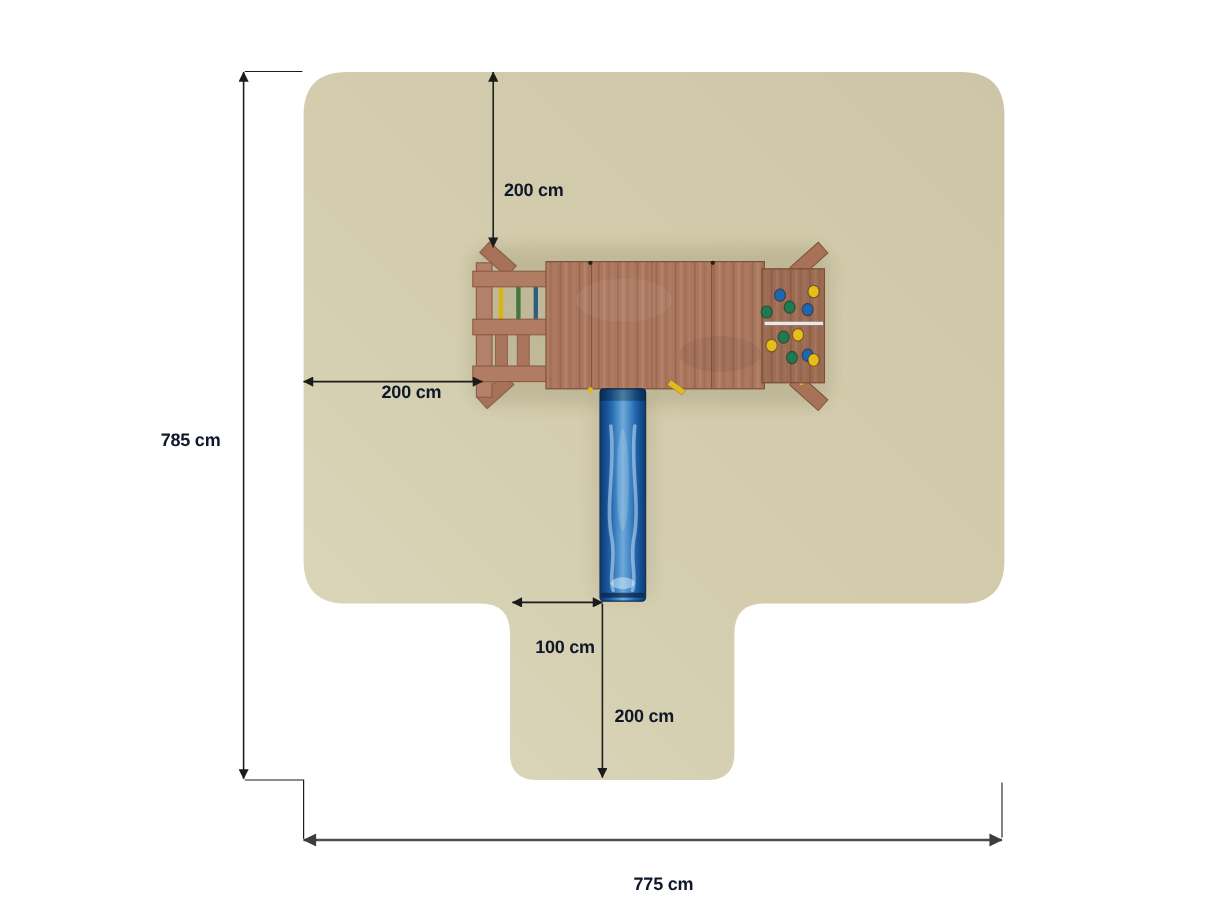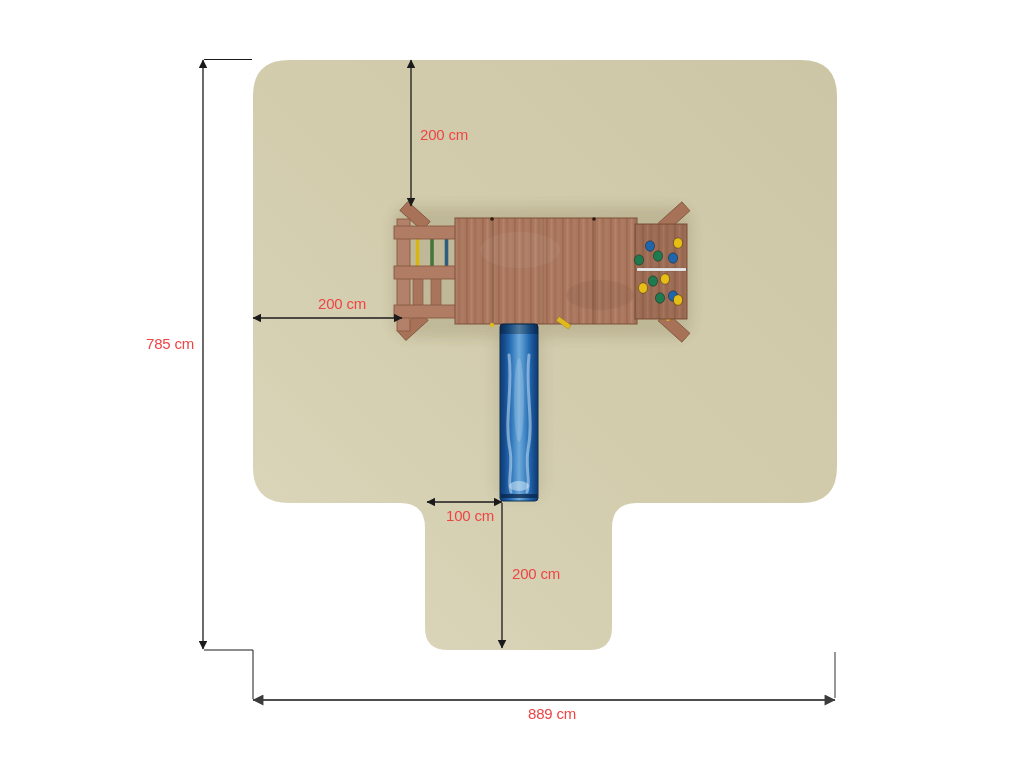--- a/index.html
+++ b/index.html
@@ -1,21 +1,21 @@
 <!DOCTYPE html>
 <html><head>
 <meta charset="utf-8">
 <style>
   html,body{margin:0;padding:0;background:#ffffff;}
   #stage{position:relative;width:1024px;height:768px;background:#ffffff;overflow:hidden;
          font-family:"Liberation Sans",sans-serif;}
   #scene{position:absolute;left:0;top:0;}
-  .dim-label{position:absolute;font-weight:400;font-size:15px;line-height:1.1;
-             color:#ef4444;letter-spacing:-0.2px;white-space:nowrap;}
-  .lbl-785{left:134px;top:336px;width:60px;text-align:right;}
+  .dim-label{position:absolute;font-weight:700;font-size:15px;line-height:1.1;
+             color:#0f172a;letter-spacing:-0.2px;white-space:nowrap;margin-top:24px;}
+  .lbl-785{left:134px;top:336px;width:60px;}
   .lbl-200-top{left:420px;top:127px;}
   .lbl-200-left{left:318px;top:296px;}
   .lbl-100{left:446px;top:508px;}
   .lbl-200-bottom{left:512px;top:566px;}
   .lbl-775{left:528px;top:706px;}
 </style>
 </head>
 <body>
 
 <div id="stage">
@@ -153,14 +153,14 @@
       <line x1="253" y1="700" x2="835" y2="700" stroke="#4d4d4d" stroke-width="2" marker-start="url(#arrGray)" marker-end="url(#arrGray)"></line>
       <line x1="835" y1="652" x2="835" y2="698" stroke="#6a6a6a" stroke-width="1.4"></line>
     </g>
   </svg>
 
   <div class="dim-label lbl-785">785 cm</div>
   <div class="dim-label lbl-200-top">200 cm</div>
   <div class="dim-label lbl-200-left">200 cm</div>
   <div class="dim-label lbl-100">100 cm</div>
   <div class="dim-label lbl-200-bottom">200 cm</div>
-  <div class="dim-label lbl-775">889 cm</div>
+  <div class="dim-label lbl-775">775 cm</div>
 </div>
 
 </body></html>

